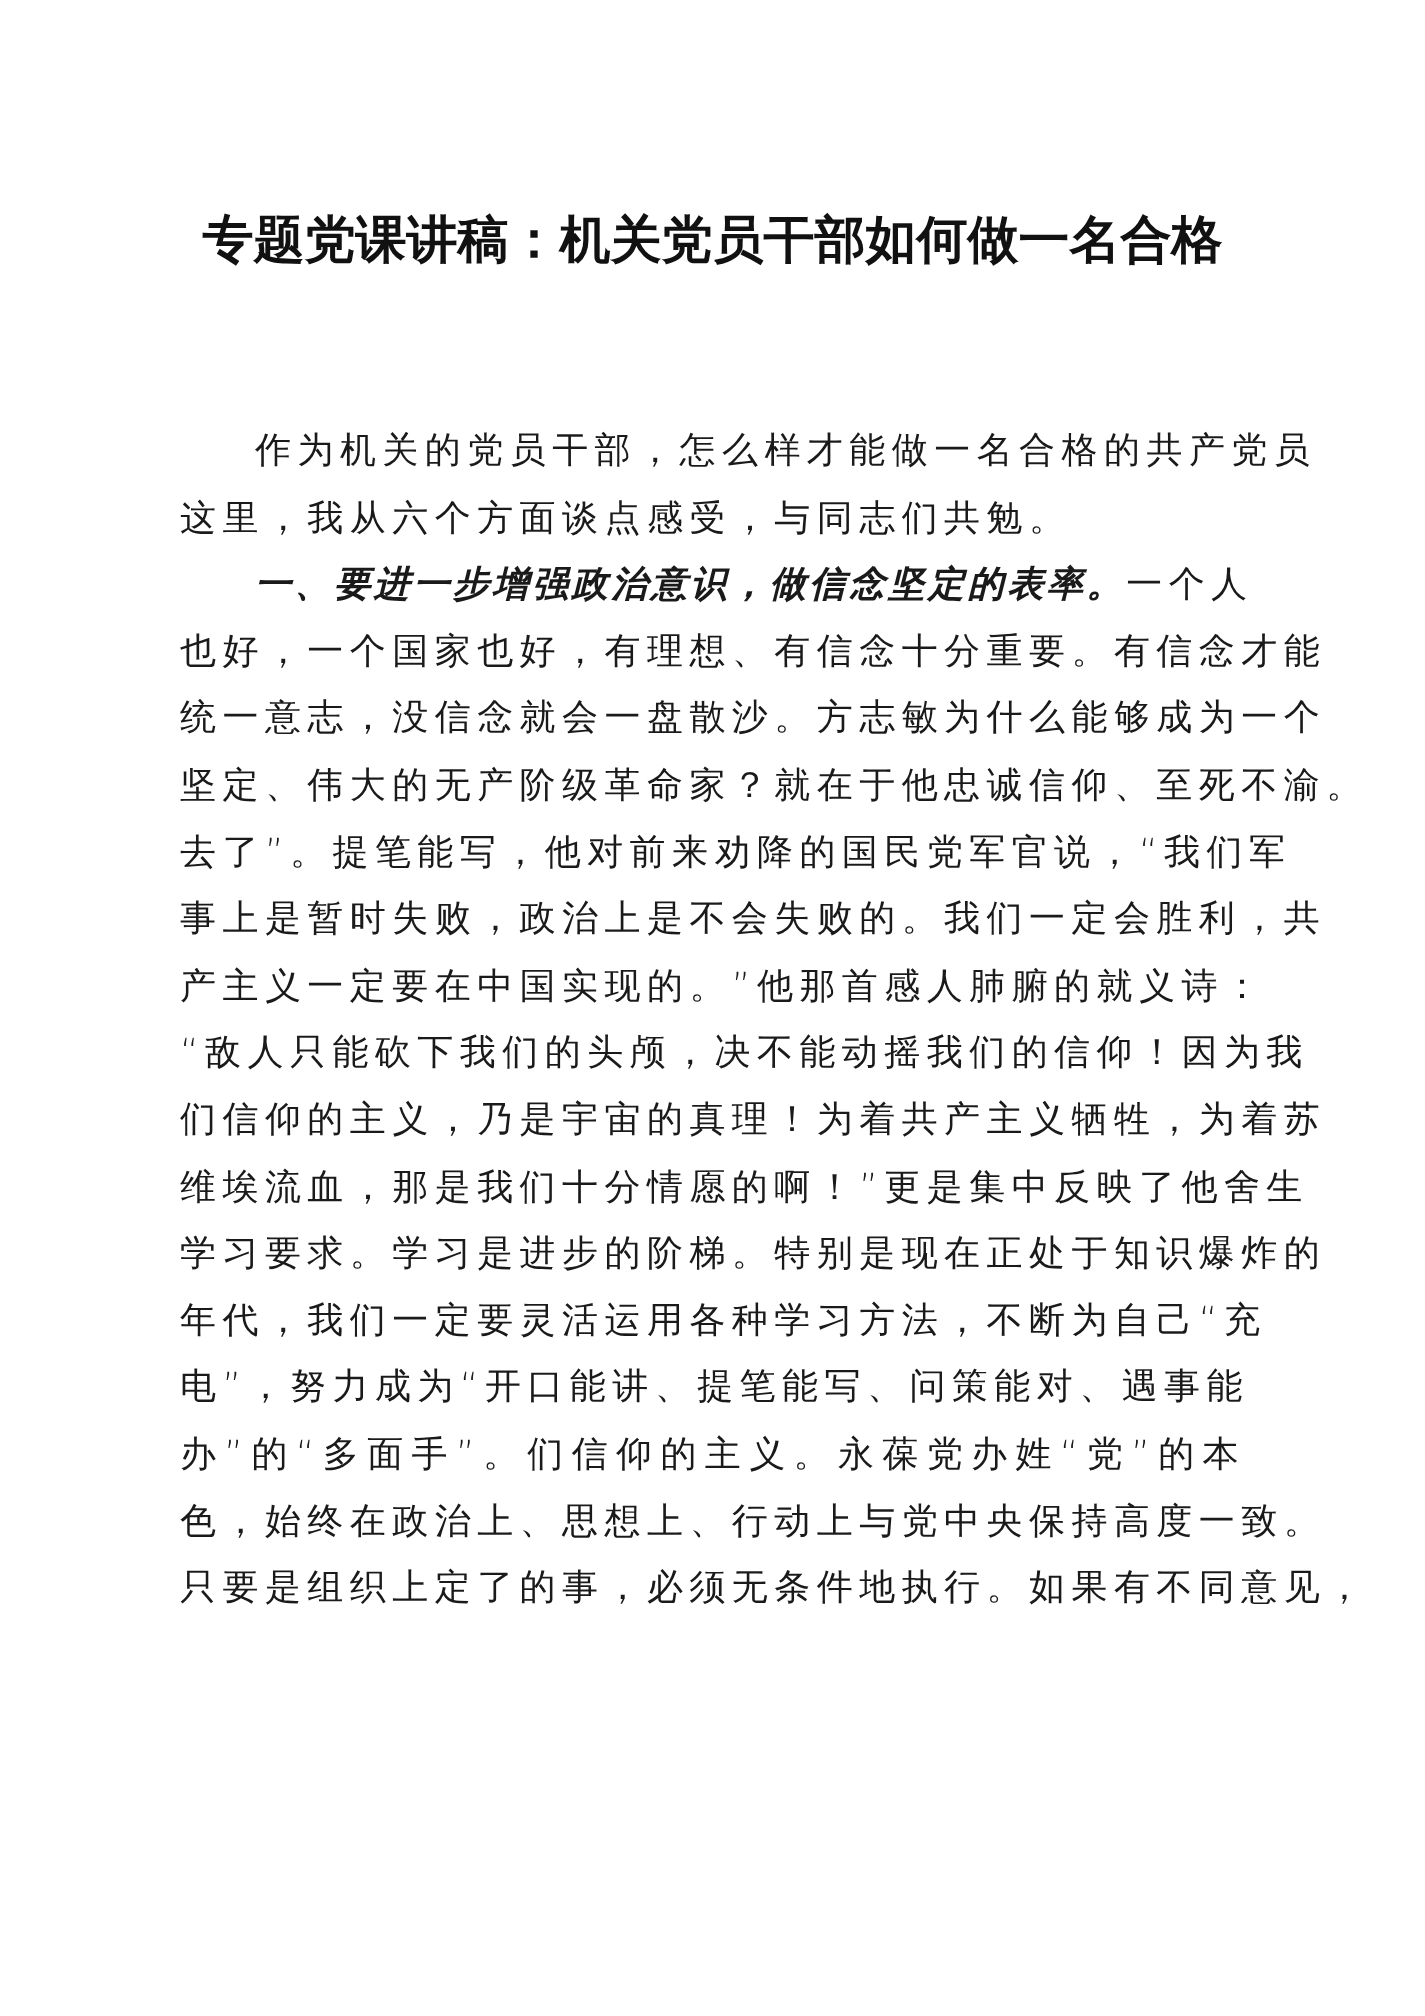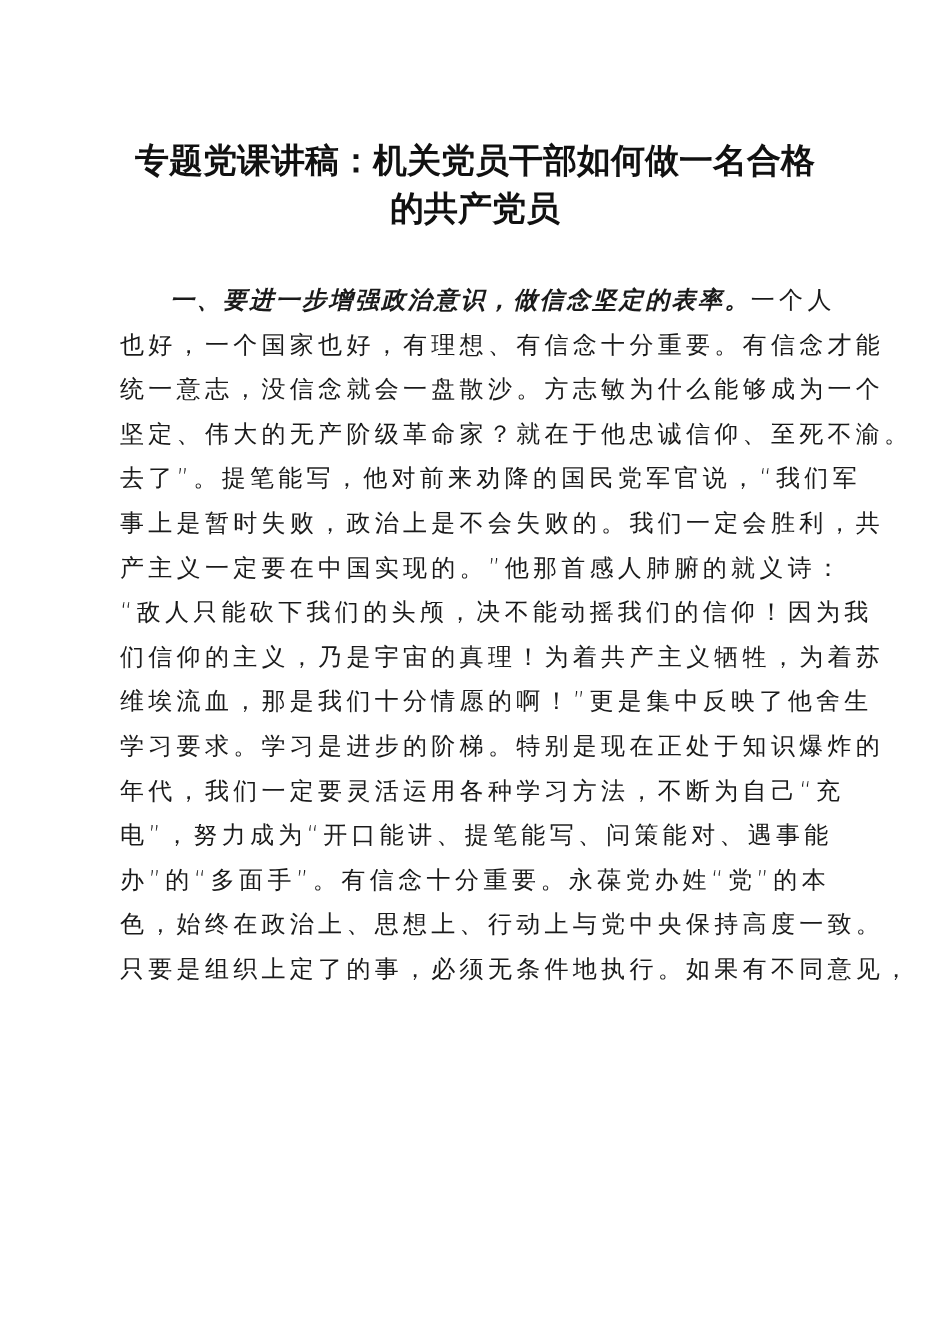--- a/index.html
+++ b/index.html
@@ -69,38 +69,41 @@
       font-style: italic;
     }
   </style>
 </head>
 <body>
 
 <div class="page">
 
   <div class="title">
     <span class="title-line">专题党课讲稿：机关党员干部如何做一名合格</span>
-    <span class="title-line">的共产党员</span>
   </div>
 
   <div class="body">
+    <div>
+      <span class="line indent">作为机关的党员干部，怎么样才能做一名合格的共产党员</span>
+      <span class="line last">这里，我从六个方面谈点感受，与同志们共勉。</span>
+    </div>
 
     <div>
       <span class="line indent"><span class="bold">一、要进一步增强政治意识，做信念坚定的表率。</span><span>一个人</span></span>
       <span class="line">也好，一个国家也好，有理想、有信念十分重要。有信念才能</span>
       <span class="line">统一意志，没信念就会一盘散沙。方志敏为什么能够成为一个</span>
       <span class="line">坚定、伟大的无产阶级革命家？就在于他忠诚信仰、至死不渝。</span>
       <span class="line">去了”。提笔能写，他对前来劝降的国民党军官说，“我们军</span>
       <span class="line">事上是暂时失败，政治上是不会失败的。我们一定会胜利，共</span>
       <span class="line">产主义一定要在中国实现的。”他那首感人肺腑的就义诗：</span>
       <span class="line">“敌人只能砍下我们的头颅，决不能动摇我们的信仰！因为我</span>
       <span class="line">们信仰的主义，乃是宇宙的真理！为着共产主义牺牲，为着苏</span>
       <span class="line">维埃流血，那是我们十分情愿的啊！”更是集中反映了他舍生</span>
       <span class="line">学习要求。学习是进步的阶梯。特别是现在正处于知识爆炸的</span>
       <span class="line">年代，我们一定要灵活运用各种学习方法，不断为自己“充</span>
       <span class="line">电”，努力成为“开口能讲、提笔能写、问策能对、遇事能</span>
-      <span class="line">办”的“多面手”。有信念十分重要。永葆党办姓“党”的本</span>
+      <span class="line">办”的“多面手”。们信仰的主义。永葆党办姓“党”的本</span>
       <span class="line">色，始终在政治上、思想上、行动上与党中央保持高度一致。</span>
       <span class="line">只要是组织上定了的事，必须无条件地执行。如果有不同意见，</span>
     </div>
   </div>
 
 </div>
 
 </body></html>

